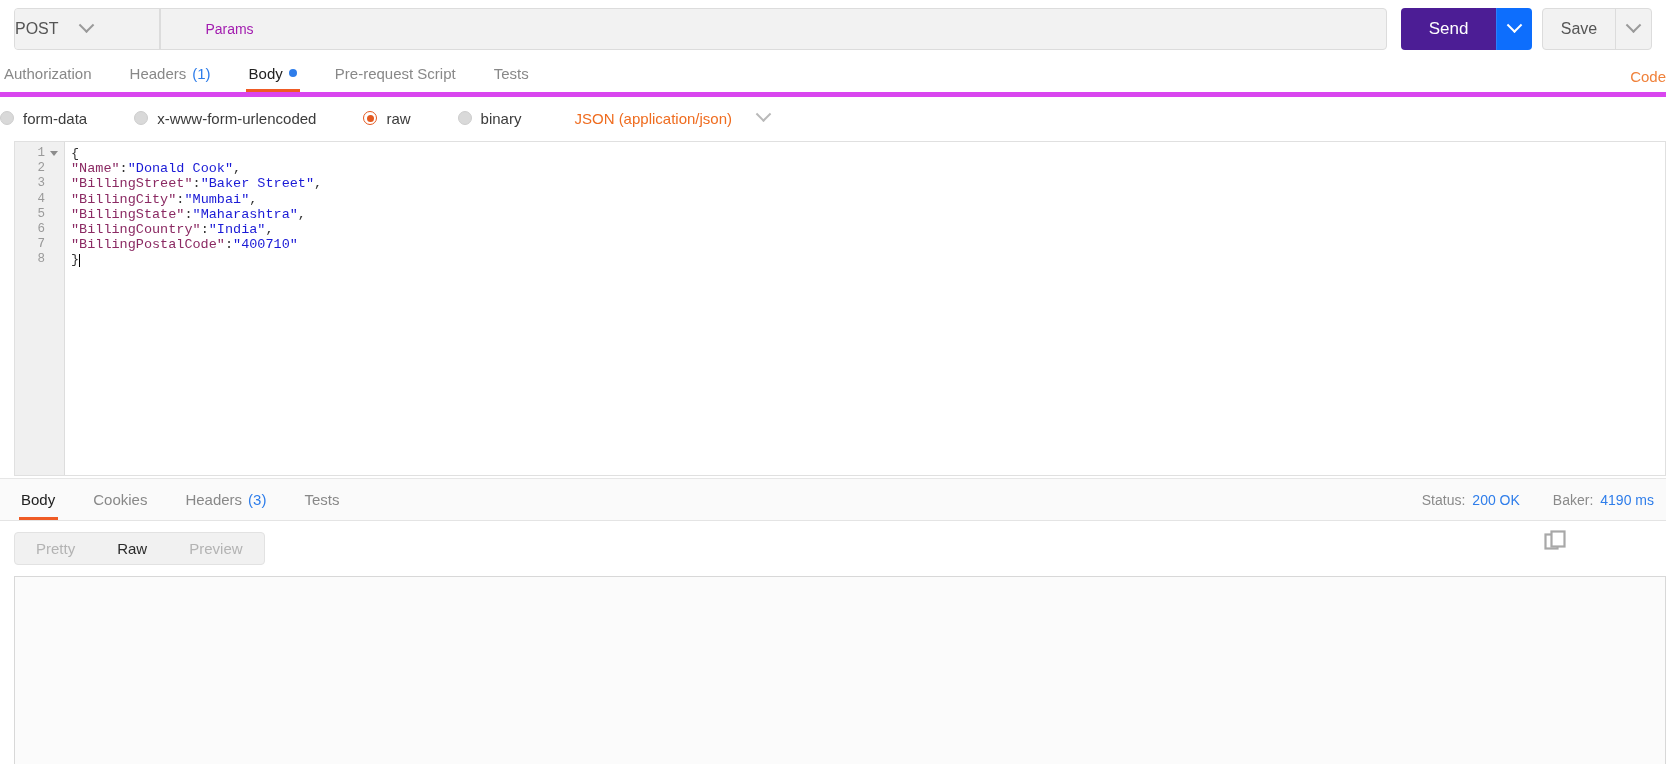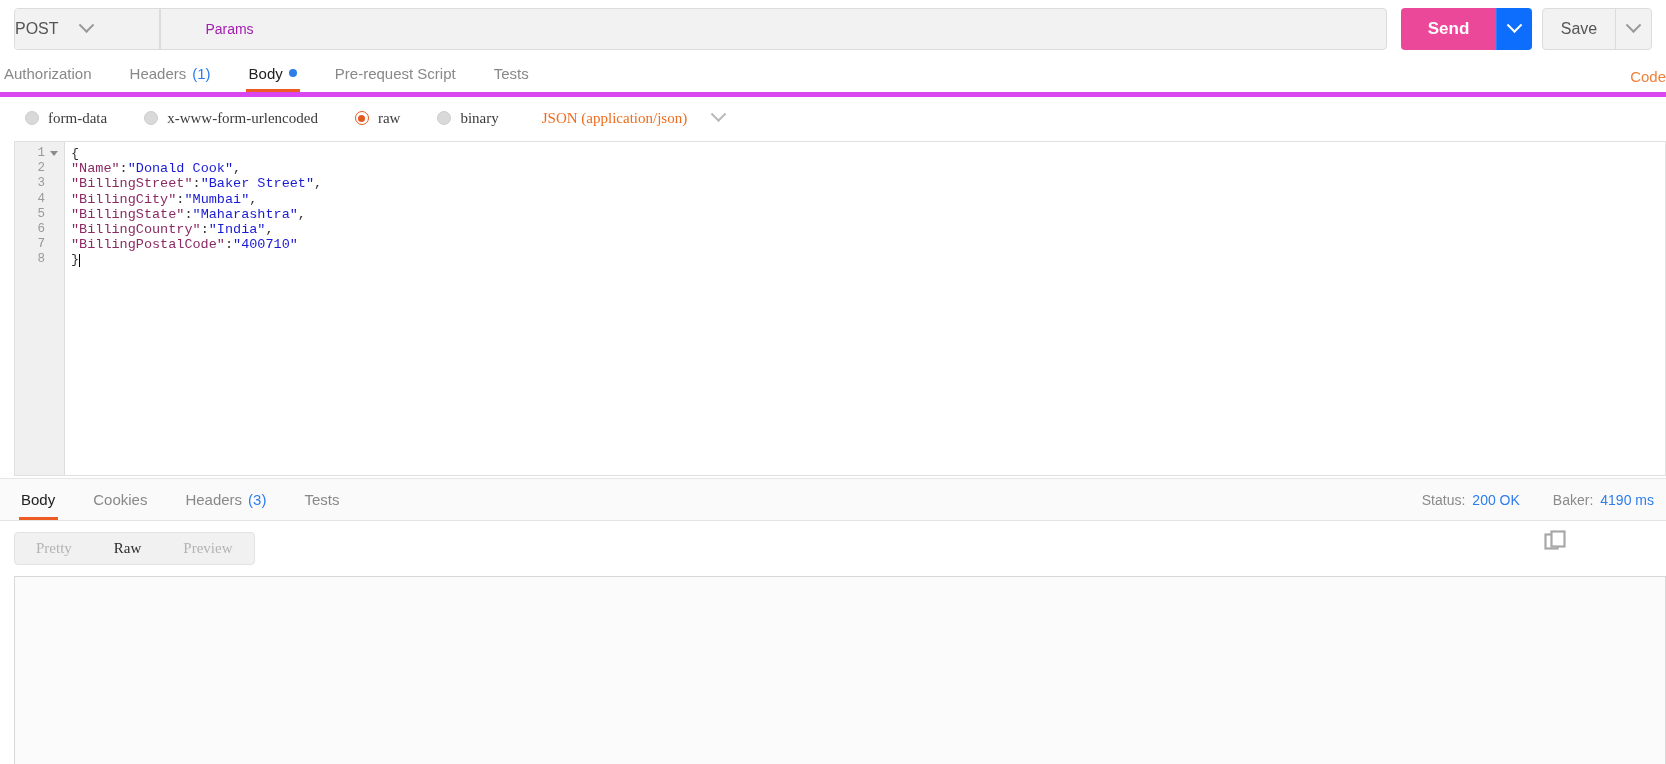--- a/index.html
+++ b/index.html
@@ -65,22 +65,22 @@
     padding-left: 24px;
   }
   .send-group {
     display: flex; align-items: stretch;
     height: 42px; margin-left: 14px;
     border-radius: 4px; overflow: hidden;
   }
   .send-btn {
     width: 95px;
     display: flex; align-items: center; justify-content: center;
-    background: #ec4899; color: #ffffff;
-    font-size: 17px; font-weight: bold;
+    background: #4c1d95; color: #ffffff;
+    font-size: 17px; font-weight: normal;
     cursor: pointer;
   }
   .send-caret-btn {
     width: 36px;
     display: flex; align-items: center; justify-content: center;
     background: #0d6efd;
     border-left: 1px solid #2a7ffd;
     cursor: pointer;
   }
   .save-group {
@@ -133,21 +133,21 @@
     position: absolute; right: 0; top: 10px;
     font-size: 15px; color: #f0813a;
     cursor: pointer; white-space: nowrap;
   }
 
   
   .bodytype-row {
     position: absolute; left: 0; top: 100px;
     width: 1666px; height: 36px;
     display: flex; align-items: center;
-    padding-left: 25px; gap: 6px; font-family: Liberation Serif, serif;
+    gap: 16px;
   }
   .radio-item {
     display: flex; align-items: center; gap: 9px;
     margin-right: 31px;
     font-size: 15px; color: #3b3b3b;
     cursor: pointer;
   }
   .radio {
     width: 14px; height: 14px; border-radius: 50%;
     background: #d9d9d9; border: 1px solid #cdcdcd;
@@ -258,21 +258,20 @@
     background: #f1f1f1;
     border: 1px solid #e2e2e2;
     border-radius: 4px;
     overflow: hidden;
   }
   .seg {
     display: flex; align-items: center; justify-content: center;
     padding: 0 21px;
     font-size: 15px; color: #b3b3b3;
     cursor: pointer;
-    font-family: Liberation Serif, serif;
   }
   .seg.active { color: #2b2b2b; }
   .copy-icon {
     position: absolute; right: 100px; top: 530px;
     width: 22px; height: 22px; cursor: pointer;
   }
 
   .resp-body {
     position: absolute; left: 14px; top: 576px;
     width: 1652px; height: 188px;

